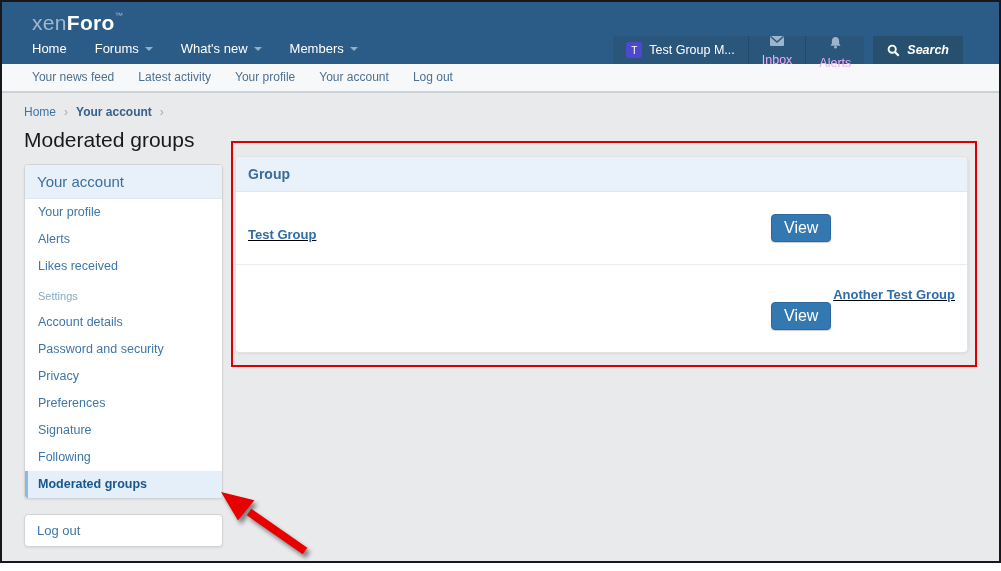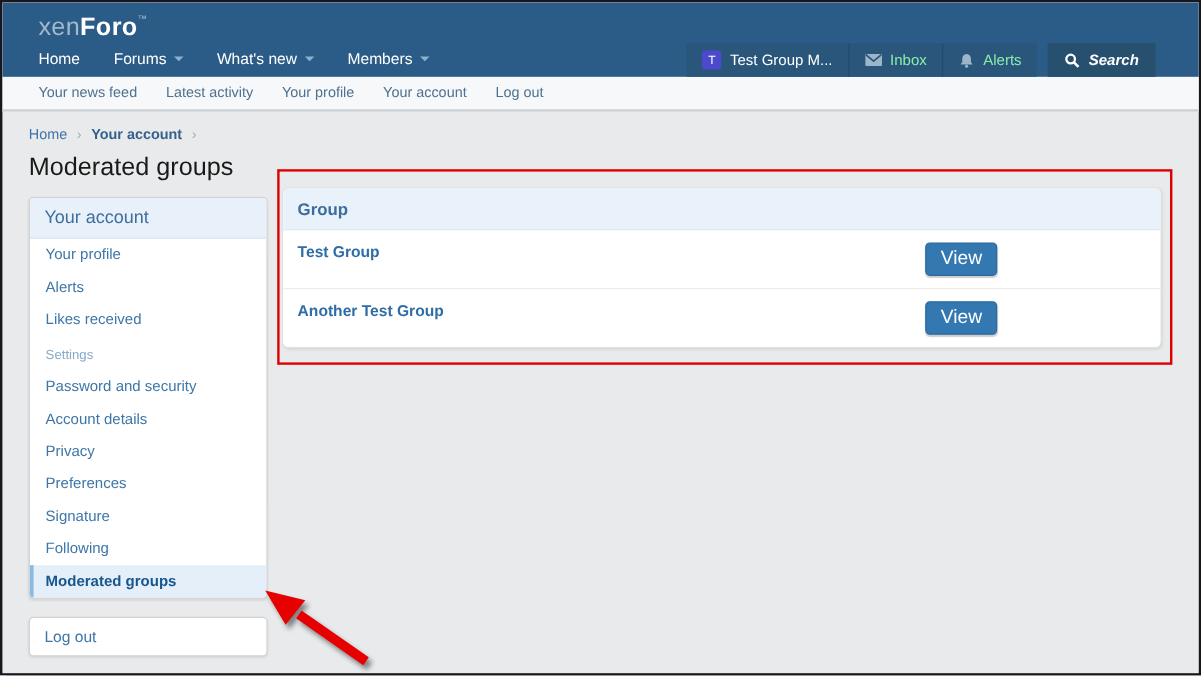--- a/index.html
+++ b/index.html
@@ -21,21 +21,21 @@
   .logo .foro { color:#ffffff; font-weight:600; }
   .logo .tm { color:#a3b8cb; font-size:8px; vertical-align:top; }
   .nav-links { position:absolute; left:30px; bottom:8px; display:flex; gap:28px; }
   .nav-link { color:#ffffff; font-size:13px; display:flex; align-items:center; gap:6px; }
   .caret { width:0; height:0; border-left:4px solid transparent; border-right:4px solid transparent; border-top:4px solid #8fb0cd; display:inline-block; }
 
   .nav-right { position:absolute; right:36px; bottom:0; height:28px; display:flex; align-items:stretch; }
   .tab-group { display:flex; background:#2b567c; }
   .nav-tab { display:flex; align-items:center; gap:7px; padding:0 13px; font-size:12.5px; color:#ffffff; border-left:1px solid #234a6b; }
   .nav-tab:first-child { border-left:none; }
-  .nav-tab.muted { color:#86efac; }
+  .nav-tab.muted { color:#f0abfc;flex-direction:column; }
   .avatar { width:16px; height:16px; border-radius:3px; background:#4c49cf; color:#ffffff; font-size:10px; display:flex; align-items:center; justify-content:center; }
   .search-tab { margin-left:9px; background:#27506f; color:#ffffff; font-weight:bold; font-size:12.5px; display:flex; align-items:center; gap:7px; padding:0 14px;font-style:italic; }
   .tab-icon svg { display:block; }
 
   
   .subnav { background:#f7f8f9; border-bottom:2px solid #ccd1d5; padding:6px 2px 7px 30px; display:flex; gap:24px; flex:none; }
   .subnav-link { color:#4d7191; font-size:12px; }
 
   
   .page { flex:1; padding:12px 22px 0; position:relative; }
@@ -55,22 +55,22 @@
   .side-item.t-section { color:#85abca; font-size:11px; padding-top:10px; cursor:default; }
   .side-item.selected { background:#e5eff9; border-left-color:#8abadf; color:#17568f; font-weight:bold; }
   .logout-block { margin-top:15px; background:#ffffff; border:1px solid #d3d3d3; border-radius:4px; box-shadow:0 1px 2px rgba(0,0,0,.08); }
   .logout-link { display:block; padding:8px 12px; font-size:13px; color:#3e76a7; }
 
   
   .main-col { flex:1; margin-left:8px; margin-top:-23px; }
   .red-outline { border:2px solid #dd0000; padding:14px 8px 13px 3px; }
   .group-card { background:#ffffff; border-radius:4px; overflow:hidden; box-shadow:0 0 0 1px #e2e2e2, 1px 1px 3px rgba(0,0,0,.12); }
   .card-header { background:#e9f2fa; color:#3a6c9c; font-size:14px; font-weight:bold; padding:9px 12px; border-bottom:1px solid #dfe7ee; }
-  .group-row { display:flex; align-items:flex-start; padding:10px 12px; background:#ffffff; }
-  .group-row + .group-row { border-top:1px solid #ececec; }
+  .group-row { display:flex; align-items:flex-end; padding:22px 12px; background:#ffffff;text-decoration:underline; }
+  .group-row + .group-row { border-top:1px solid #ececec;flex-direction:column; }
   .group-name { flex:1; font-size:13px; font-weight:bold; color:#2e6da6; }
   .action-cell { width:184px; }
   .view-btn { display:inline-block; background:#3478b2; color:#ffffff; font-size:16px; font-family:"Liberation Sans",sans-serif; padding:4px 12px; border:1px solid #2d699e; border-radius:4px; box-shadow:0 1px 1px rgba(0,0,0,.2); cursor:pointer; }
 
   
   .annotation-arrow { position:absolute; left:0; top:0; pointer-events:none; z-index:50; filter:drop-shadow(3px 4px 2px rgba(0,0,0,.45)); }
 </style>
 </head>
 <body>
 
@@ -171,23 +171,23 @@
           <div>
 
               <a class="side-item t-link"><span>Your profile</span></a>
 
               <a class="side-item t-link"><span>Alerts</span></a>
 
               <a class="side-item t-link"><span>Likes received</span></a>
 
               <a class="side-item t-section"><span>Settings</span></a>
 
+              <a class="side-item t-link"><span>Account details</span></a>
+
               <a class="side-item t-link"><span>Password and security</span></a>
-
-              <a class="side-item t-link"><span>Account details</span></a>
 
               <a class="side-item t-link"><span>Privacy</span></a>
 
               <a class="side-item t-link"><span>Preferences</span></a>
 
               <a class="side-item t-link"><span>Signature</span></a>
 
               <a class="side-item t-link"><span>Following</span></a>
 
 

